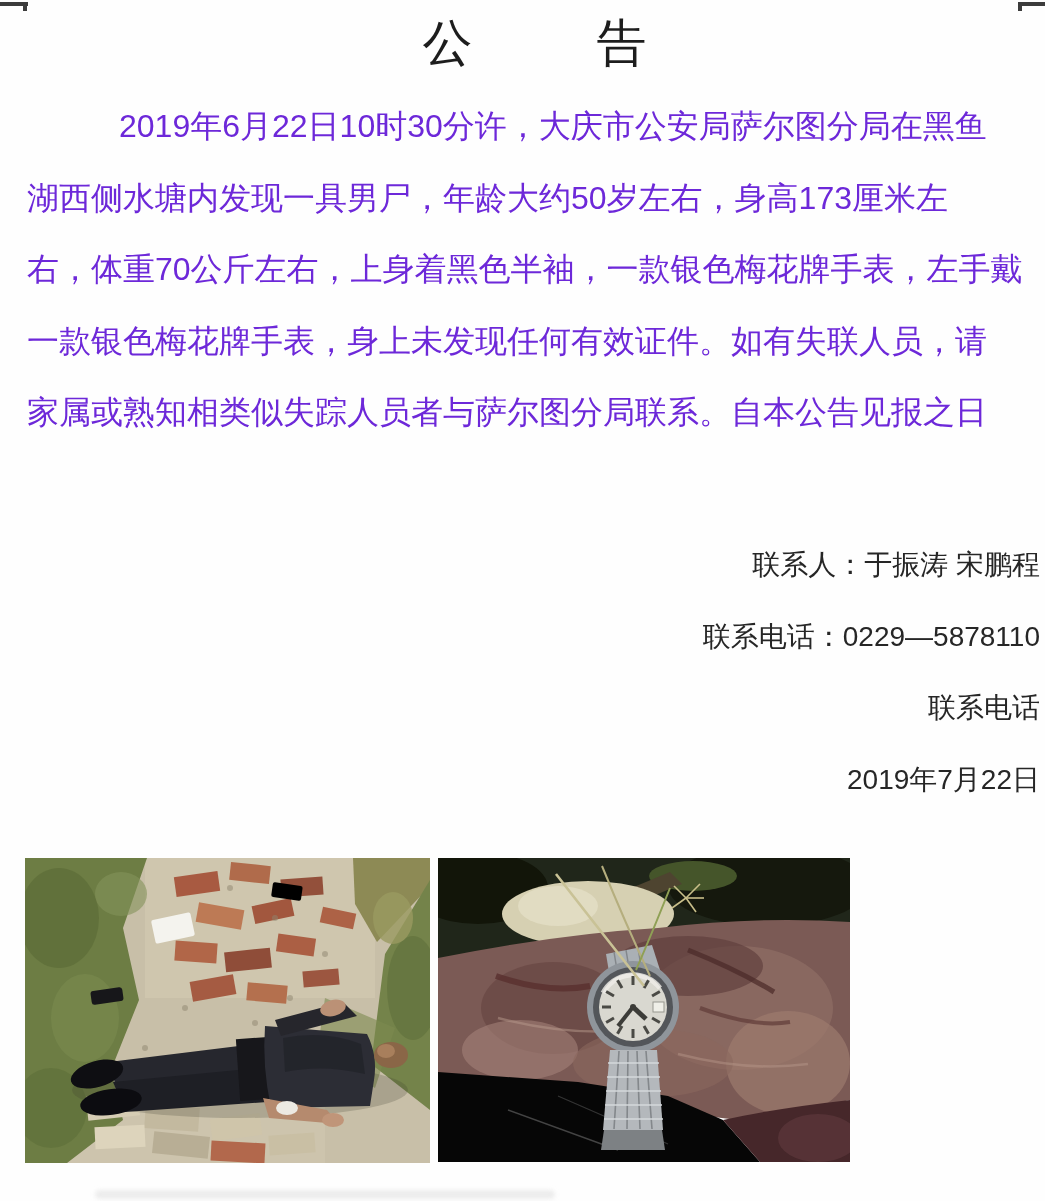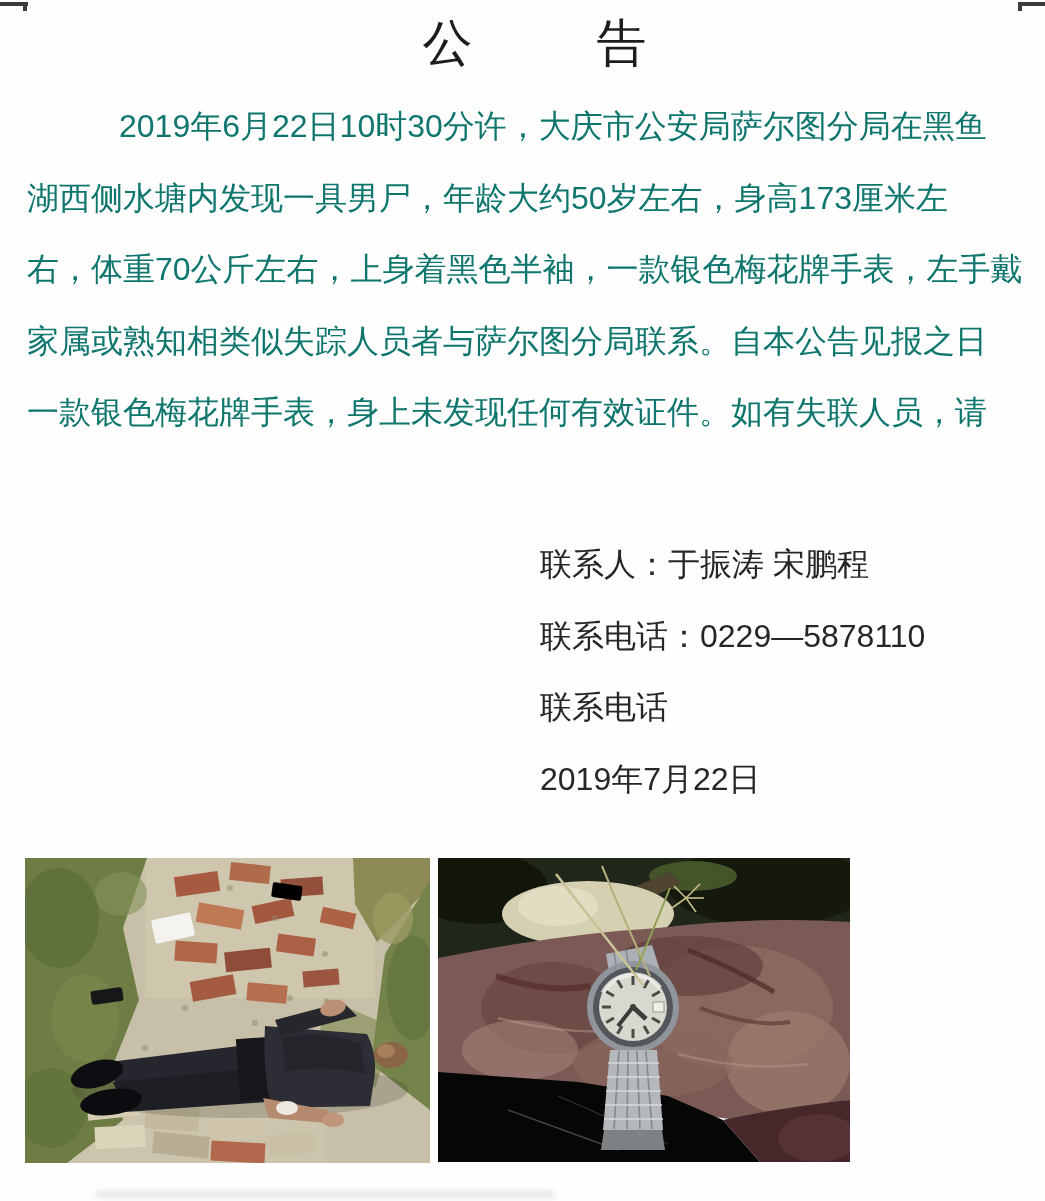--- a/index.html
+++ b/index.html
@@ -10,26 +10,26 @@
   .corner-tl{left:0;width:28px;}
   .corner-tr{right:0;width:27px;}
   .corner-tick{position:absolute;top:2px;width:4px;height:9px;background:#3c3c3c;}
   .tick-tl{left:23px;}
   .tick-tr{right:23px;}
   
   .title{position:absolute;top:13px;left:0;width:100%;display:flex;justify-content:center;gap:124px;
          font-size:50px;line-height:60px;font-weight:500;color:#1d1d1d;transform:translateX(12px);}
   
   .bodytext{position:absolute;left:27px;top:91px;width:990px;font-size:32px;line-height:71.5px;
-            color:#0f766e;white-space:nowrap;}
+            color:#6d28d9;white-space:nowrap;}
   .line{height:71.5px;}
   .indent{padding-left:92px;}
   
-  .sig{position:absolute;left:540px;top:529px;width:500px;font-size:32px;line-height:71.5px;
-       text-align:left;color:#262626;white-space:nowrap;}
+  .sig{position:absolute;left:540px;top:529px;width:500px;font-size:28px;line-height:71.5px;
+       text-align:right;color:#262626;white-space:nowrap;}
   
   .photo{position:absolute;top:858px;margin:0;padding:0;line-height:0;}
   .photo-left{left:25px;width:405px;height:305px;}
   .photo-right{left:438px;width:412px;height:304px;}
   .photo svg{display:block;width:100%;height:100%;}
   .smudge{position:absolute;left:95px;top:1190px;width:460px;height:9px;background:#dedede;
           border-radius:5px;opacity:.55;filter:blur(2px);}
 </style>
 </head>
 <body>
@@ -43,22 +43,22 @@
 
   <div class="title">
     <span>公</span>
     <span>告</span>
   </div>
 
   <div class="bodytext">
     <div class="line indent">2019年6月22日10时30分许，大庆市公安局萨尔图分局在黑鱼</div>
     <div class="line">湖西侧水塘内发现一具男尸，年龄大约50岁左右，身高173厘米左</div>
     <div class="line">右，体重70公斤左右，上身着黑色半袖，一款银色梅花牌手表，左手戴</div>
+    <div class="line">一款银色梅花牌手表，身上未发现任何有效证件。如有失联人员，请</div>
     <div class="line">家属或熟知相类似失踪人员者与萨尔图分局联系。自本公告见报之日</div>
-    <div class="line">一款银色梅花牌手表，身上未发现任何有效证件。如有失联人员，请</div>
   </div>
 
   <div class="sig">
     <div class="line">联系人：于振涛 宋鹏程</div>
     <div class="line">联系电话：0229—5878110</div>
     <div class="line">联系电话</div>
     <div class="line">2019年7月22日</div>
   </div>
 
   <figure class="photo photo-left" role="img" aria-label="现场照片：水塘边砖石小路上发现的男尸">

